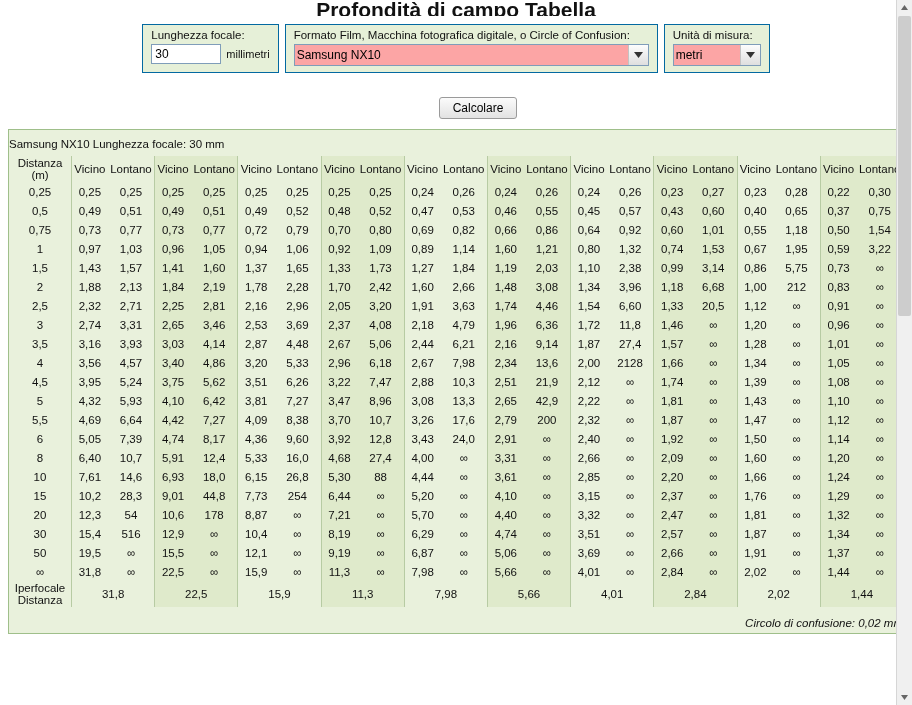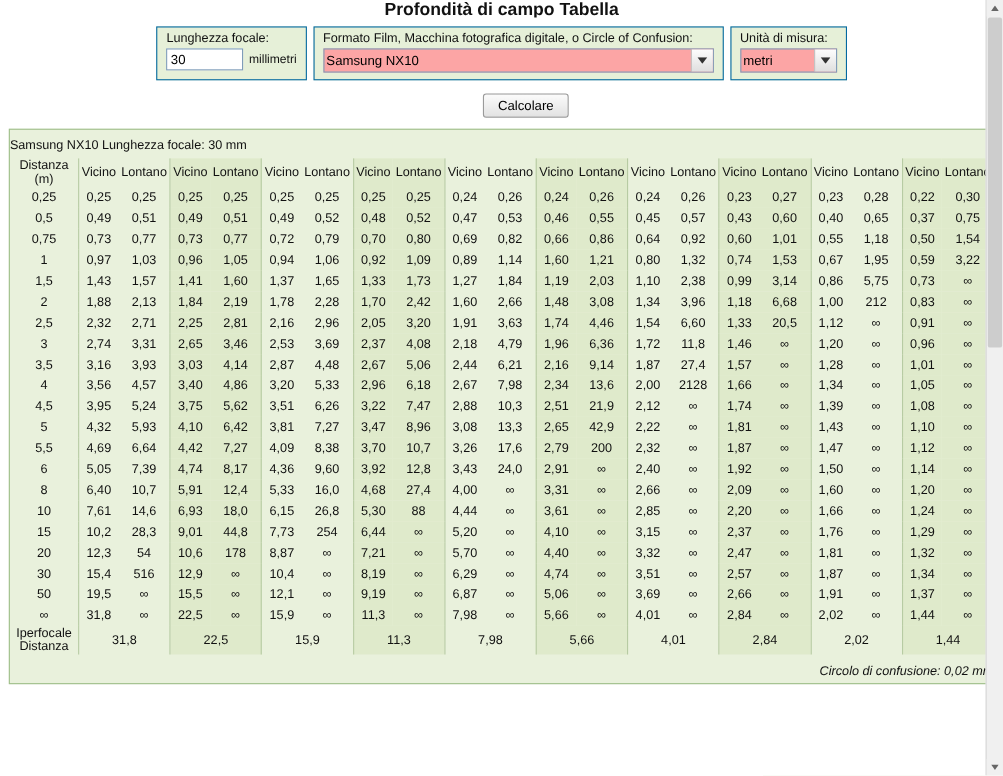--- a/index.html
+++ b/index.html
@@ -9,21 +9,21 @@
     font-family: "Liberation Sans", sans-serif;
   }
   body {
     width: 912px;
     height: 705px;
     overflow: hidden;
     position: relative;
   }
   .page-title {
     text-align: center;
-    font-size: 16px;
+    font-size: 21px;
     font-weight: bold;
     color: #111;
     margin: 0;
     padding: 0 0 2px 0;
     height: 14px;
     overflow: hidden;
     line-height: 20px;
   }
   .controls-row {
     display: flex;
@@ -88,21 +88,21 @@
     pointer-events: none;
     display: flex;
     align-items: center;
     justify-content: center;
   }
   .select-arrow svg { display: block; }
   #film-select { width: 355px; }
   #unit-select { width: 88px; }
   .calc-row {
     text-align: center;
-    margin-top: 12px;
+    margin-top: 24px;
     padding-left: 44px;
   }
   button.calc {
     font-family: "Liberation Sans", sans-serif;
     font-size: 12px;
     padding: 3px 13px;
     background: linear-gradient(#fbfbfb, #e2e2e2);
     border: 1px solid #9a9a9a;
     border-radius: 3px;
     color: #000;

